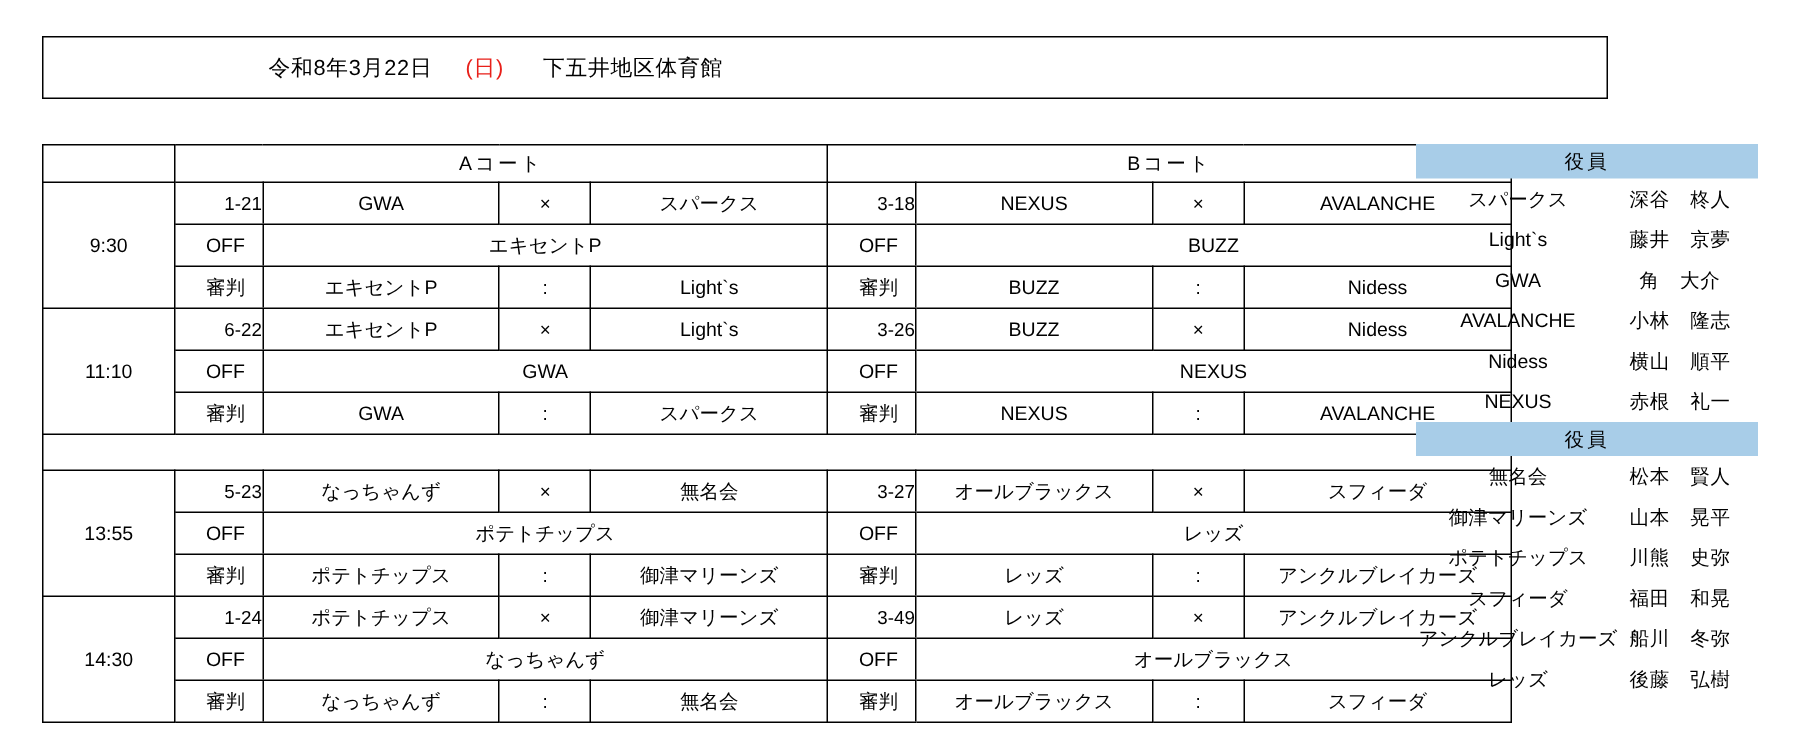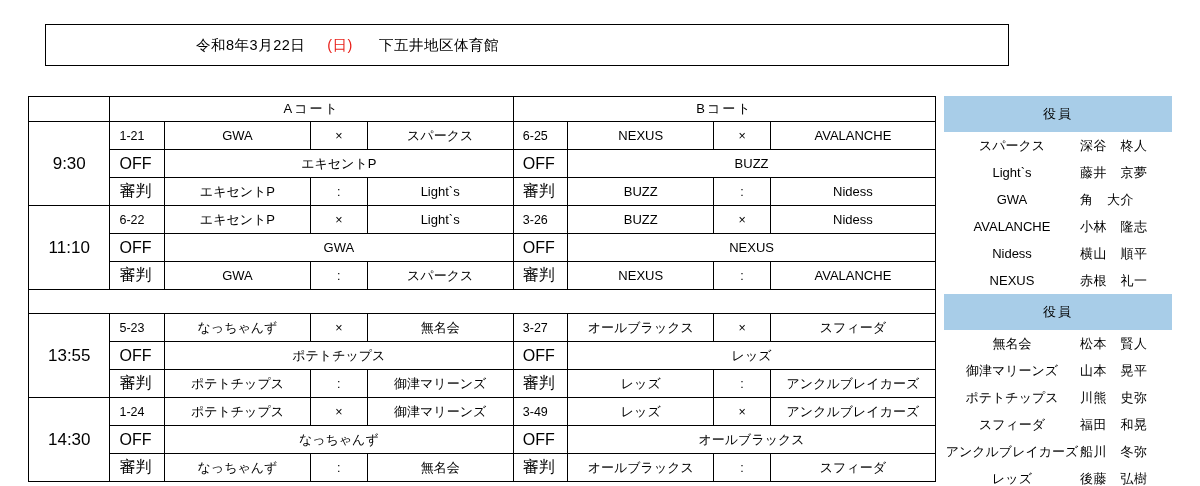--- a/index.html
+++ b/index.html
@@ -14,25 +14,24 @@
     color: #000000;
     font-size: 13px;
     position: relative;
     overflow: hidden;
   }
 
   .header-box {
     position: absolute;
     left: 28px;
     top: 24px;
-    width: 964px;
+    width: 1044px;
     height: 42px;
     border: 1px solid #000000;
     box-sizing: border-box;
-    margin-left: 17px;
   }
   .header-inner {
     display: flex;
     align-items: center;
     height: 100%;
     padding-left: 150px;
     font-size: 14.5px;
     letter-spacing: 0.5px;
   }
   .header-date { white-space: nowrap; }
@@ -57,50 +56,50 @@
   table {
     border-collapse: collapse;
     table-layout: fixed;
   }
 
   
   .sched {
     position: absolute;
     left: 0;
     top: 0;
-    width: 908px;
+    width: 980px;
   }
   .sched td, .sched th {
     border: 1px solid #000000;
     height: 27px;
     font-weight: normal;
     font-size: 13px;
     text-align: center;
     padding: 0;
     overflow: hidden;
     white-space: nowrap;
   }
   .sched .court-head {
     height: 24px;
     letter-spacing: 2px;
   }
   .sched .time-cell {
-    font-size: 17px;
+    font-size: 13px;
   }
   .sched .num-cell {
-    text-align: left;
+    text-align: right;
     padding-left: 9px;
     font-size: 12.5px;
   }
   .sched .dot-r { border-right: 1px dotted #555; }
   .sched .dotted-row td { border-top: 1px dotted #555; }
   .sched .label-cell {
-    text-align: left;
+    text-align: center;
     padding-left: 9px;
-    font-size: 16px;
+    font-size: 13px;
   }
   .sched .vs { font-size: 12.5px; }
   .sched .spacer-row td {
     height: 23px;
     border-left: 1px solid #000;
     border-right: 1px solid #000;
   }
   .sched .team { font-size: 13px; }
 
   
@@ -113,29 +112,29 @@
   .officials td {
     height: 27px;
     font-size: 13px;
     padding: 0;
     text-align: center;
     white-space: nowrap;
     overflow: hidden;
   }
   .officials .off-head {
     background: #a8cde8;
-    height: 36px;
+    height: 23px;
     text-align: center;
     letter-spacing: 2px;
   }
   .officials .team-name {
     text-align: center;
   }
   .officials .person {
-    text-align: left;
+    text-align: center;
     padding-right: 12px;
     letter-spacing: 0.5px;
   }
 </style>
 </head>
 <body>
 
 <div class="header-box">
   <div class="header-inner">
     <span class="header-date">令和8年3月22日</span>
@@ -165,21 +164,21 @@
         <td class="court-head" colspan="4">Aコート</td>
         <td class="court-head" colspan="4">Bコート</td>
       </tr>
 
       <tr>
         <td class="time-cell" rowspan="3">9:30</td>
         <td class="num-cell dot-r">1-21</td>
         <td class="team">GWA</td>
         <td class="vs">×</td>
         <td class="team">スパークス</td>
-        <td class="num-cell dot-r">6-25</td>
+        <td class="num-cell dot-r">3-18</td>
         <td class="team">NEXUS</td>
         <td class="vs">×</td>
         <td class="team">AVALANCHE</td>
       </tr>
       <tr class="dotted-row">
         <td class="label-cell dot-r">OFF</td>
         <td class="team" colspan="3">エキセントP</td>
         <td class="label-cell dot-r">OFF</td>
         <td class="team" colspan="3">BUZZ</td>
       </tr>

